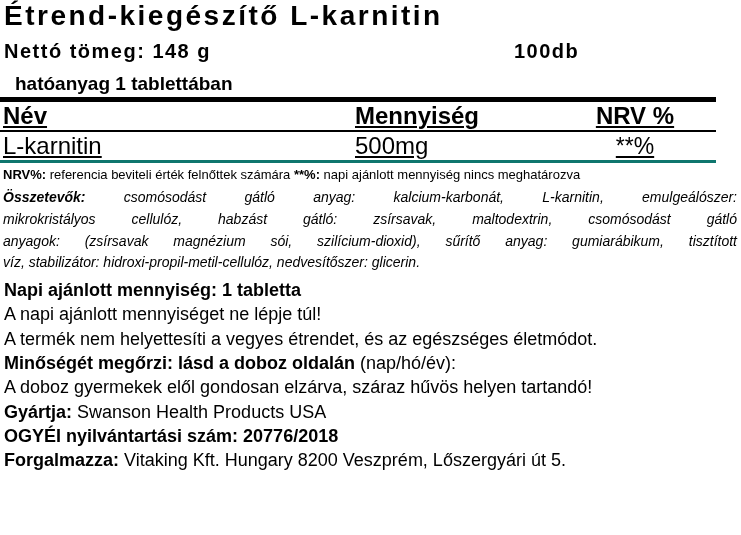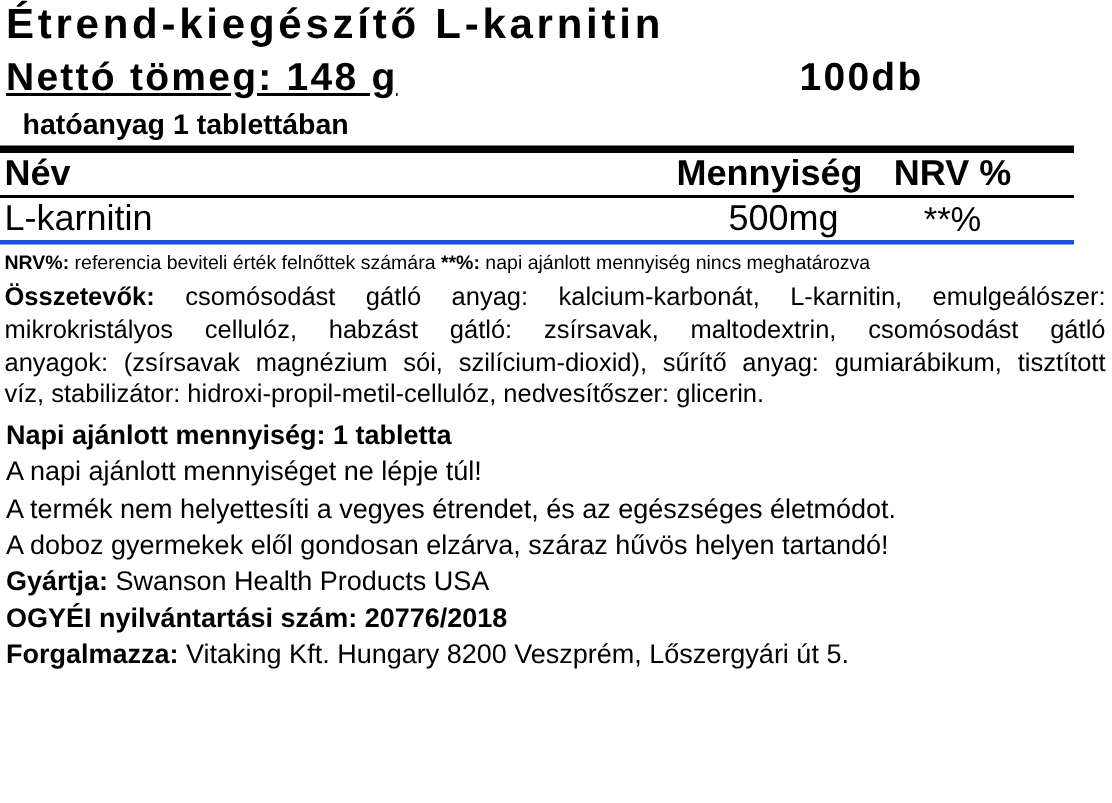--- a/index.html
+++ b/index.html
@@ -20,64 +20,65 @@
     font-size: 28px;
     line-height: 26px;
     font-weight: bold;
     letter-spacing: 2.5px;
     white-space: nowrap;
   }
   .netweight-row {
     position: relative;
     margin: 7px 0 0 4px;
     height: 31px;
-    font-size: 26px;
+    font-size: 20px;
     line-height: 31px;
     font-weight: bold;
     letter-spacing: 1.5px;
     white-space: nowrap;
-    text-decoration: underline;
   }
-  .piece-count { position: absolute; left: 529px; top: 0; }
+  .piece-count { position: absolute; left: 510px; top: 0; }
   .serving-subtitle {
     margin: 6px 0 0 15px;
     font-size: 19px;
     line-height: 22px;
     font-weight: bold;
   }
 
   
   .nutrition-table {
     width: 716px;
     margin-top: 2px;
     border-top: 5px solid #000;
+    text-decoration: underline;
   }
   .t-row { display: flex; align-items: center; height: 28px; font-size: 24px; }
   .t-row.head { font-weight: bold; border-bottom: 2px solid #000; }
-  .t-row.body { border-bottom: 3px solid #1d4ed8; gap: 16px; }
+  .t-row.body { border-bottom: 3px solid #0f766e; }
   .col-name { flex: 1; padding-left: 3px; }
-  .col-amount { width: 220px; text-align: right; }
+  .col-amount { width: 220px; text-align: left; }
   .col-nrv { width: 120px; text-align: center; padding-right: 21px; }
   .t-row.body .col-nrv { font-size: 23px; }
 
   
   .nrv-note {
     margin: 3px 12px 0 3px;
     width: 736px;
     font-size: 13px;
     line-height: 18px;
     white-space: nowrap;
   }
 
   
   .ingredients {
     margin: 3px 12px 0 3px;
     width: 734px;
-    font-size: 17px;
+    font-size: 14px;
     line-height: 21.8px;
+    font-style: italic;
   }
   .jline { text-align: justify; text-align-last: justify; }
   .ingredients .last { text-align: left; text-align-last: left; }
 
   
   .info-block {
     margin: 4px 0 0 4px;
     width: 734px;
     font-size: 18px;
     line-height: 24.3px;
@@ -117,19 +118,20 @@
     <div class="jline"><span class="bold">Összetevők:</span><span> csomósodást gátló anyag: kalcium-karbonát, L-karnitin, emulgeálószer:</span></div>
     <div class="jline">mikrokristályos cellulóz, habzást gátló: zsírsavak, maltodextrin, csomósodást gátló</div>
     <div class="jline">anyagok: (zsírsavak magnézium sói, szilícium-dioxid), sűrítő anyag: gumiarábikum, tisztított</div>
     <div class="last">víz, stabilizátor: hidroxi-propil-metil-cellulóz, nedvesítőszer: glicerin.</div>
   </div>
 
   <div class="info-block">
     <div class="bold">Napi ajánlott mennyiség: 1 tabletta</div>
     <div>A napi ajánlott mennyiséget ne lépje túl!</div>
     <div>A termék nem helyettesíti a vegyes étrendet, és az egészséges életmódot.</div>
+    <div><span class="bold">Minőségét megőrzi: lásd a doboz oldalán</span><span> (nap/hó/év):</span></div>
     <div>A doboz gyermekek elől gondosan elzárva, száraz hűvös helyen tartandó!</div>
     <div><span class="bold">Gyártja:</span><span> Swanson Health Products USA</span></div>
     <div class="bold">OGYÉI nyilvántartási szám: 20776/2018</div>
     <div><span class="bold">Forgalmazza:</span><span> Vitaking Kft. Hungary 8200 Veszprém, Lőszergyári út 5.</span></div>
   </div>
 
 </div>
 
 </body></html>

